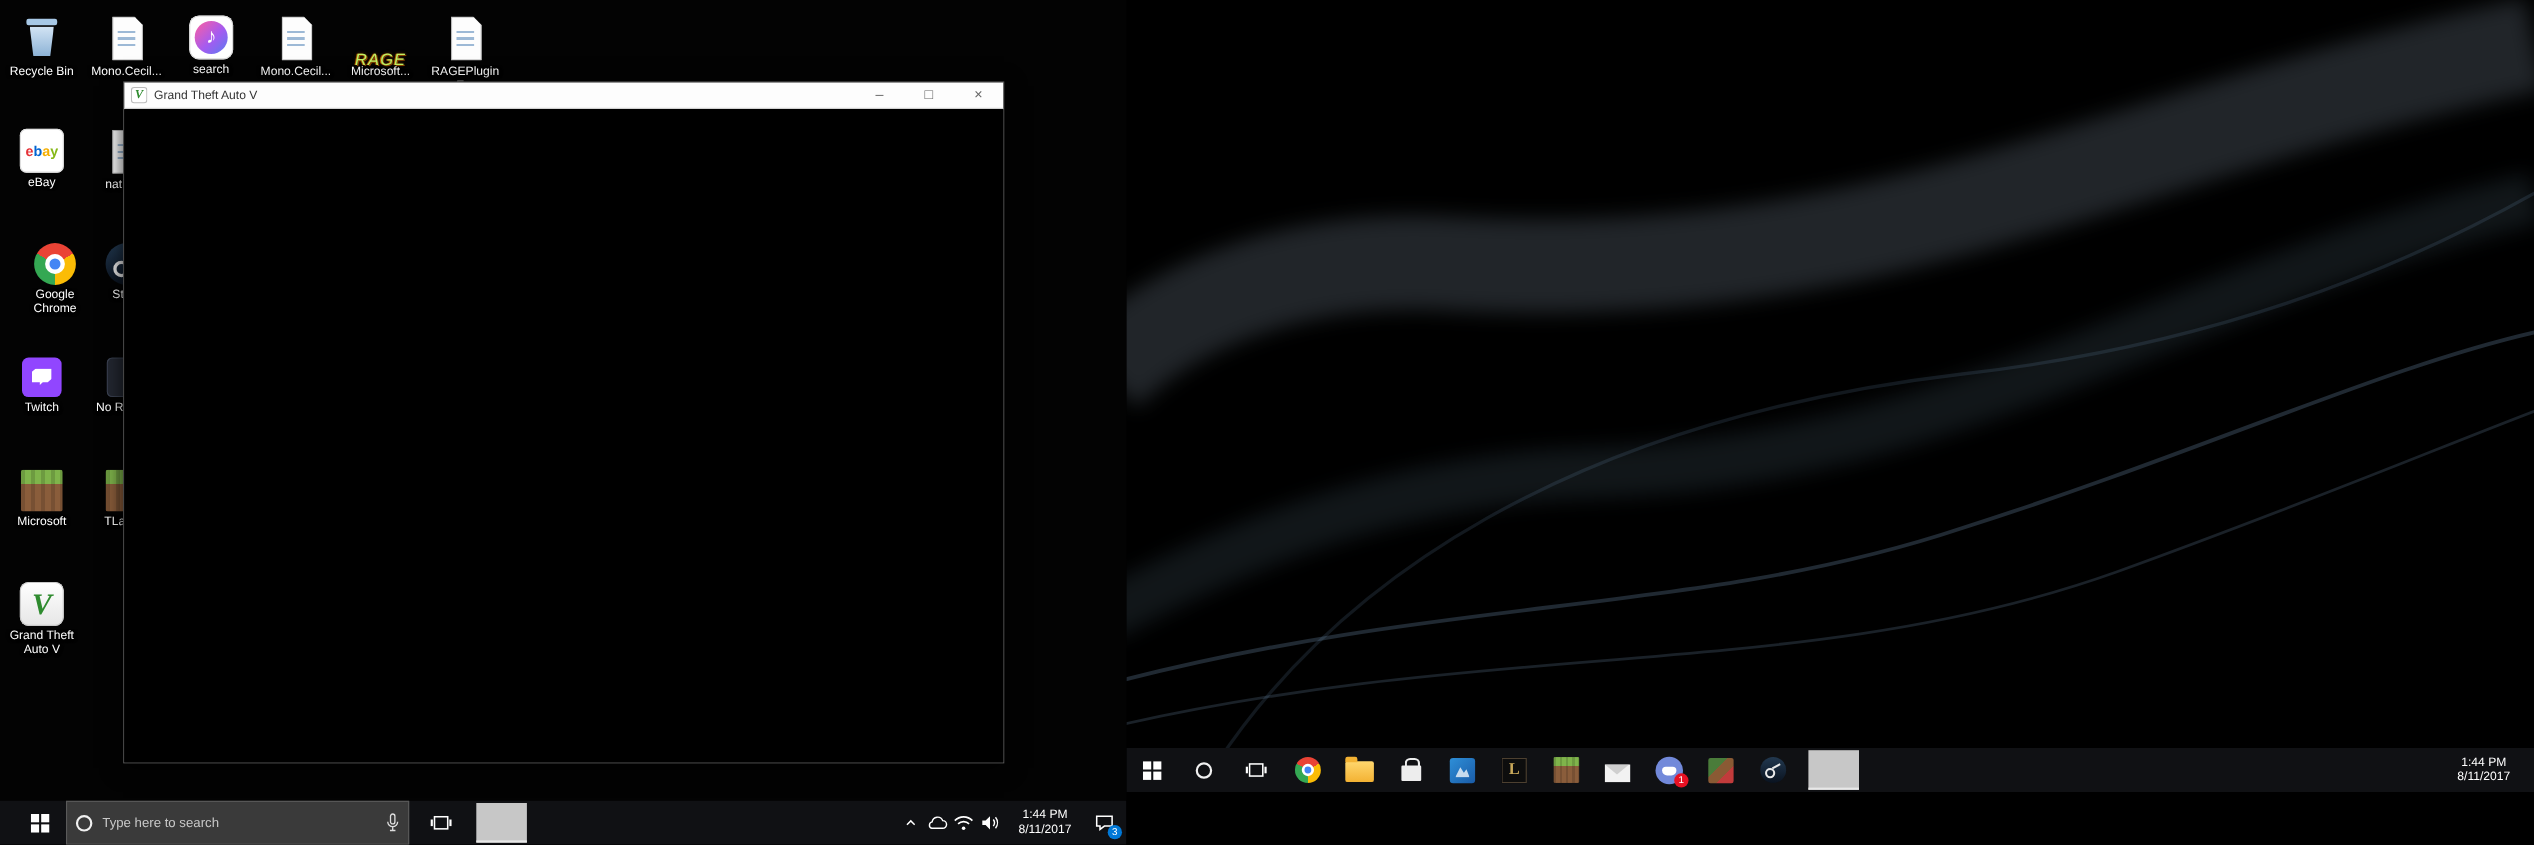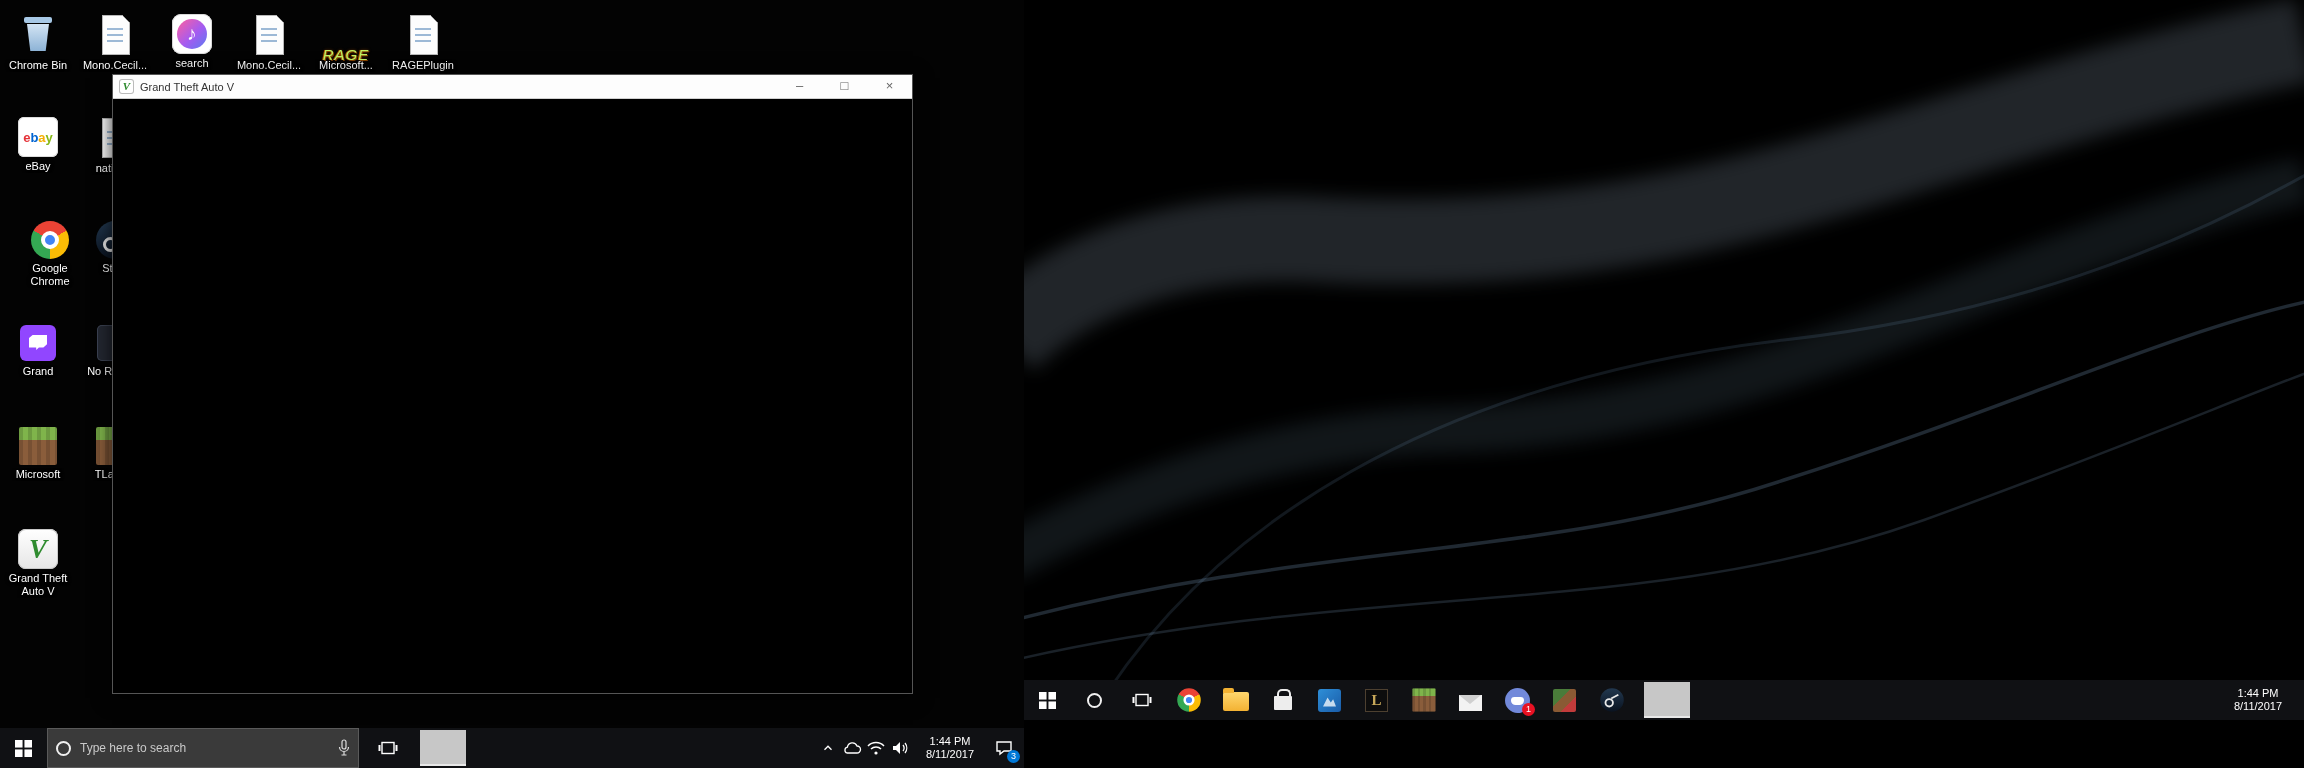--- a/index.html
+++ b/index.html
@@ -96,21 +96,21 @@
                    margin-right:6px; }
   .gta-titleicon span { font-family:"Liberation Serif", serif; font-weight:bold; font-style:italic;
                         font-size:11px; color:#2f8b2f; line-height:15px; }
   .gta-title { font-size:11px; color:#333; flex:1; white-space:nowrap; overflow:hidden; }
   .win-ctl { width:45px; height:24px; text-align:center; line-height:22px; font-size:13px; color:#666; cursor:pointer; }
   .gta-client { position:absolute; left:0; top:25px; right:0; bottom:0; background:#000; }
 
   
   .taskbar { position:absolute; left:0; right:0; height:40px; background:#101114; display:flex;
              align-items:center; z-index:10; }
-  .taskbar-left  { top:728px; }
+  .taskbar-left  { top:728px;padding-left:13px; }
   .taskbar-right { top:680px; }
   .tb-btn { width:46px; height:40px; display:flex; align-items:center; justify-content:center; cursor:pointer; }
   .tb-slot { width:47px; height:40px; display:flex; align-items:center; justify-content:center; cursor:pointer; position:relative; }
   .tb-app-active { width:46px; height:36px; margin:2px 0 2px 9px; background:#c7c7c7;
                    border-bottom:2px solid #e8e8e8; cursor:pointer; }
   .tb-spacer { flex:1; }
 
   .search-box { width:312px; height:40px; margin-left:1px; background:#3a3a3a; border:1px solid #5a5a5a;
                 display:flex; align-items:center; padding:0 8px; }
   .cortana-ring { width:15px; height:15px; border:2px solid #f0f0f0; border-radius:50%; flex:none; }
@@ -152,21 +152,21 @@
 </style>
 </head>
 <body>
 
 <div class="screen">
 
   <div class="monitor-left">
 
     <div class="dicon" style="left:0;top:12px">
       <div class="di-img ic-bin"></div>
-      <div class="di-label">Chrome Bin</div>
+      <div class="di-label">Recycle Bin</div>
     </div>
     <div class="dicon" style="left:77px;top:12px">
       <div class="di-img ic-doc"></div>
       <div class="di-label">Mono.Cecil...</div>
     </div>
     <div class="dicon" style="left:154px;top:12px">
       <div class="di-img ic-itunes"></div>
       <div class="di-label">search</div>
     </div>
     <div class="dicon" style="left:231px;top:12px">
@@ -202,21 +202,21 @@
       <div class="di-img ic-chrome"></div>
       <div class="di-label">Google Chrome</div>
     </div>
     <div class="dicon" style="left:77px;top:218px">
       <div class="di-img ic-steam"></div>
       <div class="di-label">Ste...</div>
     </div>
 
     <div class="dicon" style="left:0;top:321px">
       <div class="di-img ic-twitch"></div>
-      <div class="di-label">Grand</div>
+      <div class="di-label">Twitch</div>
     </div>
     <div class="dicon" style="left:77px;top:321px">
       <div class="di-img ic-darkapp"></div>
       <div class="di-label">No Room...</div>
     </div>
 
     <div class="dicon" style="left:0;top:424px">
       <div class="di-img ic-mc"></div>
       <div class="di-label">Microsoft</div>
     </div>

